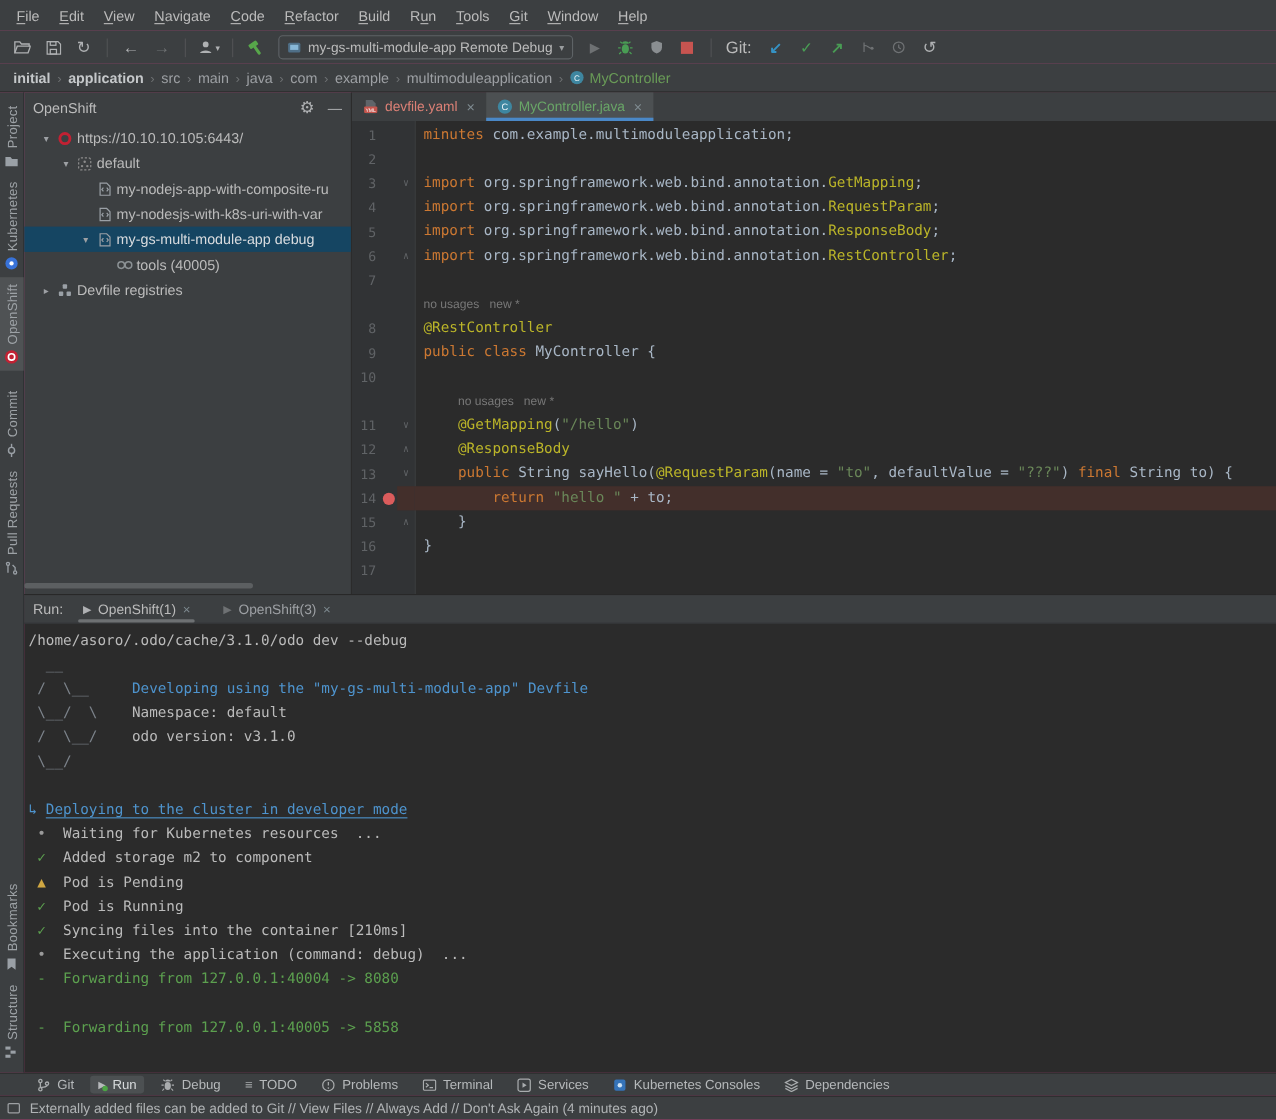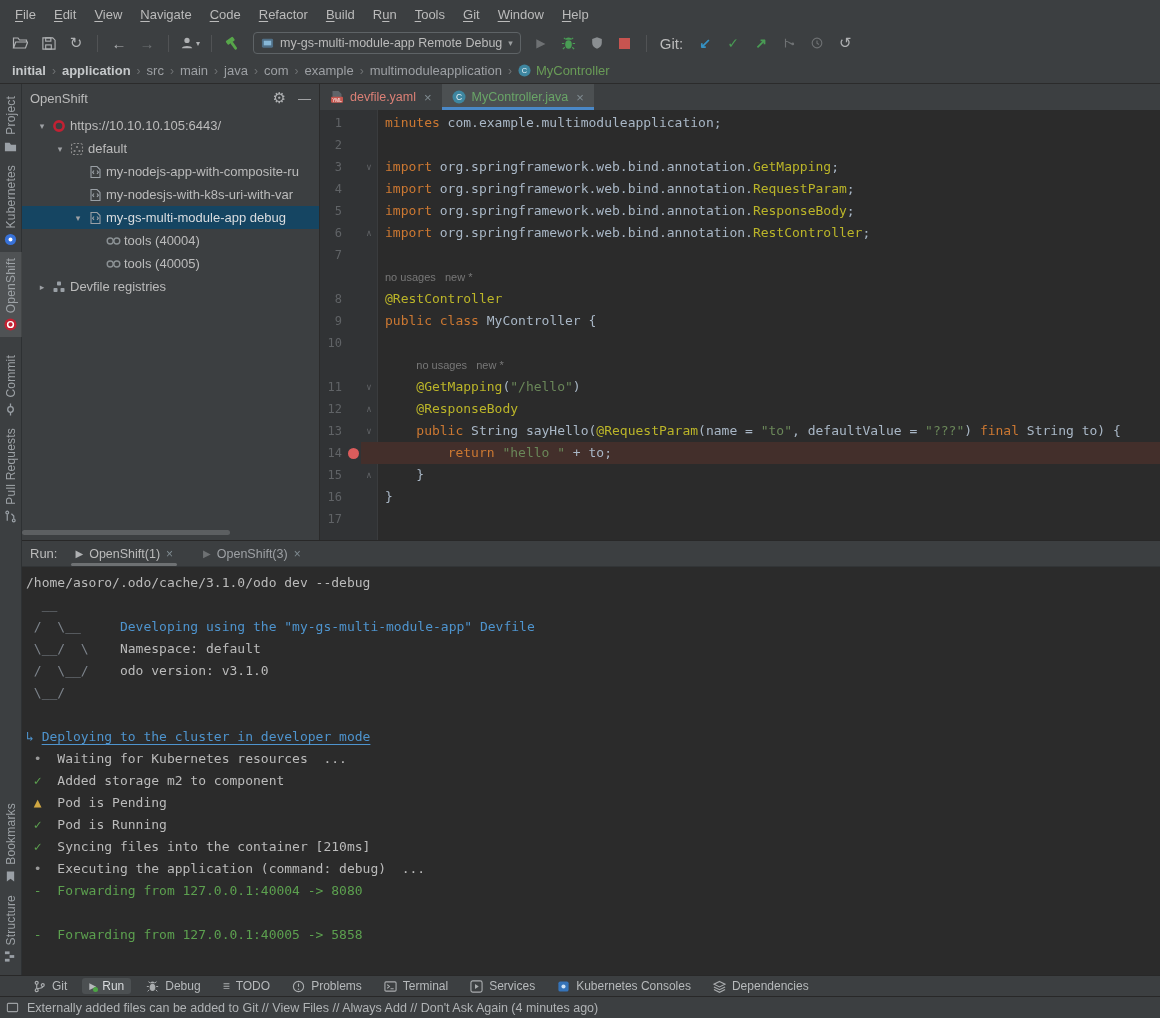--- a/index.html
+++ b/index.html
@@ -388,30 +388,20 @@
                 <span class="tree-label">my-gs-multi-module-app debug</span>
               </div>
               <div class="tree-row" style="padding-left: 66px;">
                 <span class="tw-chv"></span>
                 <span class="tree-ico">
                   <svg width="15" height="10" viewBox="0 0 15 10">
                     <circle cx="4.2" cy="5" r="3" fill="none" stroke="#8b9194" stroke-width="1.4"></circle>
                     <circle cx="10.8" cy="5" r="3" fill="none" stroke="#8b9194" stroke-width="1.4"></circle>
                   </svg>
                 </span>
-                <span class="tree-label">tools (40004)</span>
-              </div>
-              <div class="tree-row" style="padding-left: 66px;">
-                <span class="tw-chv"></span>
-                <span class="tree-ico">
-                  <svg width="15" height="10" viewBox="0 0 15 10">
-                    <circle cx="4.2" cy="5" r="3" fill="none" stroke="#8b9194" stroke-width="1.4"></circle>
-                    <circle cx="10.8" cy="5" r="3" fill="none" stroke="#8b9194" stroke-width="1.4"></circle>
-                  </svg>
-                </span>
                 <span class="tree-label">tools (40005)</span>
               </div>
               <div class="tree-row" style="padding-left: 12px;">
                 <span class="tw-chv">▸</span>
                 <span class="tree-ico">
                   <svg width="14" height="14" viewBox="0 0 14 14" fill="#9aa0a6">
                     <rect x="5" y="1.5" width="4" height="4" rx="0.8"></rect>
                     <rect x="1.5" y="8" width="4" height="4" rx="0.8"></rect>
                     <rect x="8.5" y="8" width="4" height="4" rx="0.8"></rect>
                   </svg>

